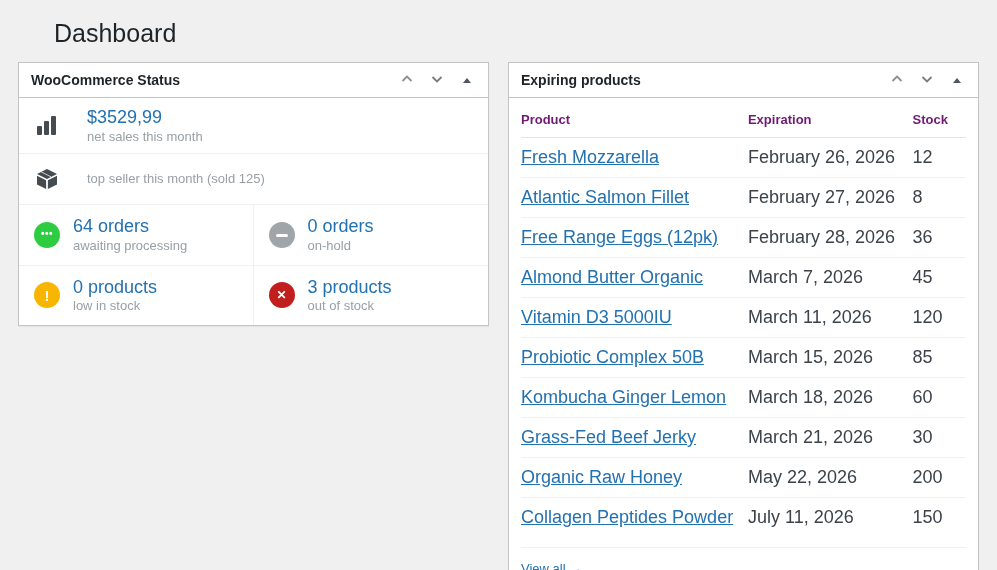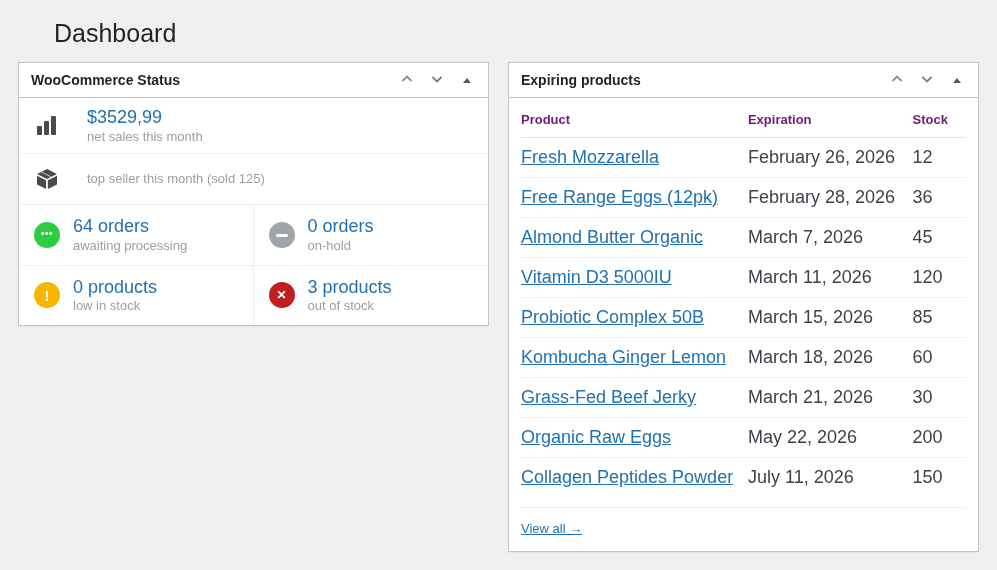--- a/index.html
+++ b/index.html
@@ -272,20 +272,25 @@
           <th>Stock</th>
         </tr>
       </thead>
       <tbody>
         <tr>
           <td><a href="#" class="product-link">Fresh Mozzarella</a></td>
           <td>February 26, 2026</td>
           <td>12</td>
         </tr>
         <tr>
+          <td><a href="#" class="product-link">Atlantic Salmon Fillet</a></td>
+          <td>February 27, 2026</td>
+          <td>8</td>
+        </tr>
+        <tr>
           <td><a href="#" class="product-link">Free Range Eggs (12pk)</a></td>
           <td>February 28, 2026</td>
           <td>36</td>
         </tr>
         <tr>
           <td><a href="#" class="product-link">Almond Butter Organic</a></td>
           <td>March 7, 2026</td>
           <td>45</td>
         </tr>
         <tr>
@@ -302,21 +307,21 @@
           <td><a href="#" class="product-link">Kombucha Ginger Lemon</a></td>
           <td>March 18, 2026</td>
           <td>60</td>
         </tr>
         <tr>
           <td><a href="#" class="product-link">Grass-Fed Beef Jerky</a></td>
           <td>March 21, 2026</td>
           <td>30</td>
         </tr>
         <tr>
-          <td><a href="#" class="product-link">Organic Raw Eggs</a></td>
+          <td><a href="#" class="product-link">Organic Raw Honey</a></td>
           <td>May 22, 2026</td>
           <td>200</td>
         </tr>
         <tr>
           <td><a href="#" class="product-link">Collagen Peptides Powder</a></td>
           <td>July 11, 2026</td>
           <td>150</td>
         </tr>
       </tbody>
     </table>

